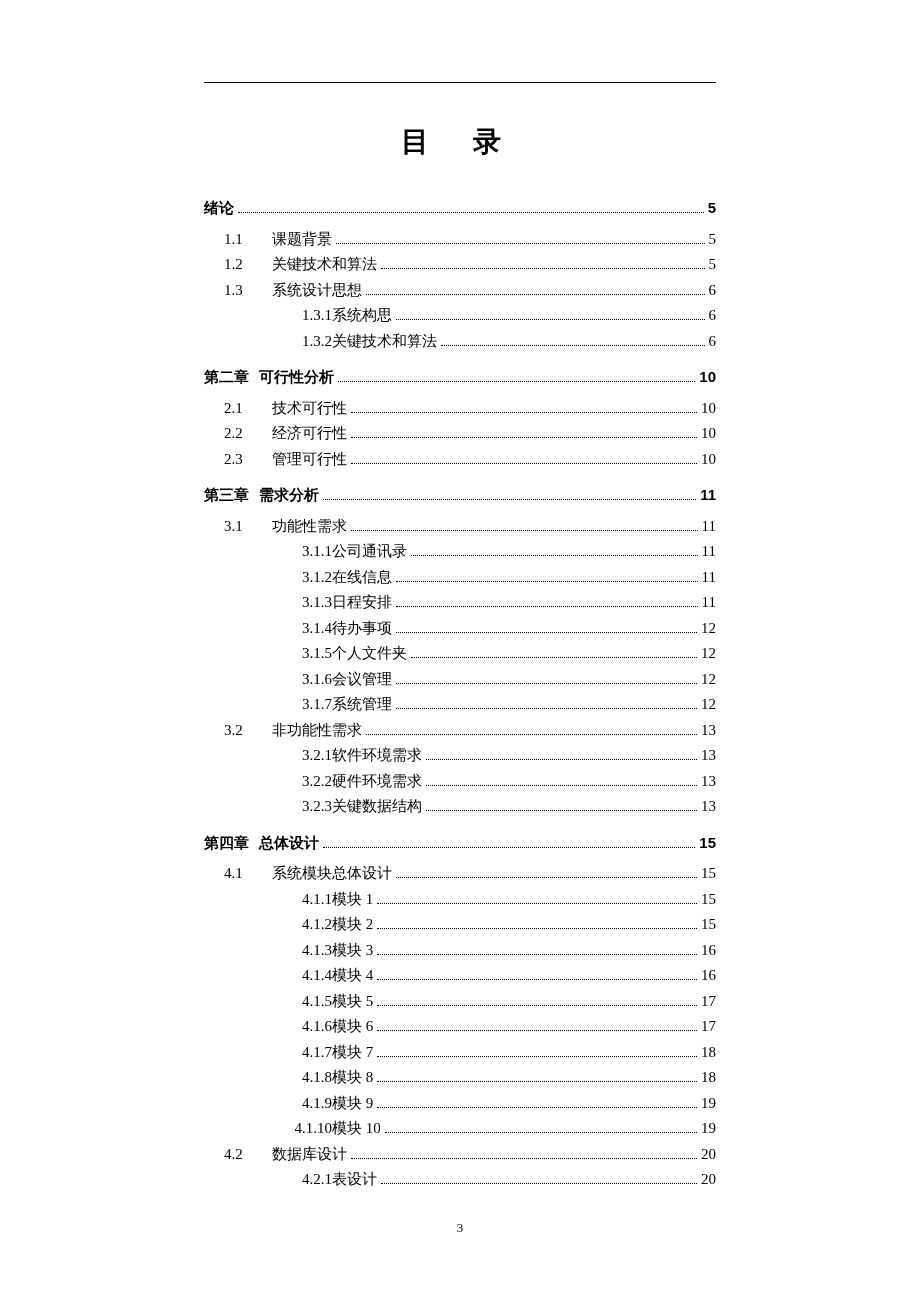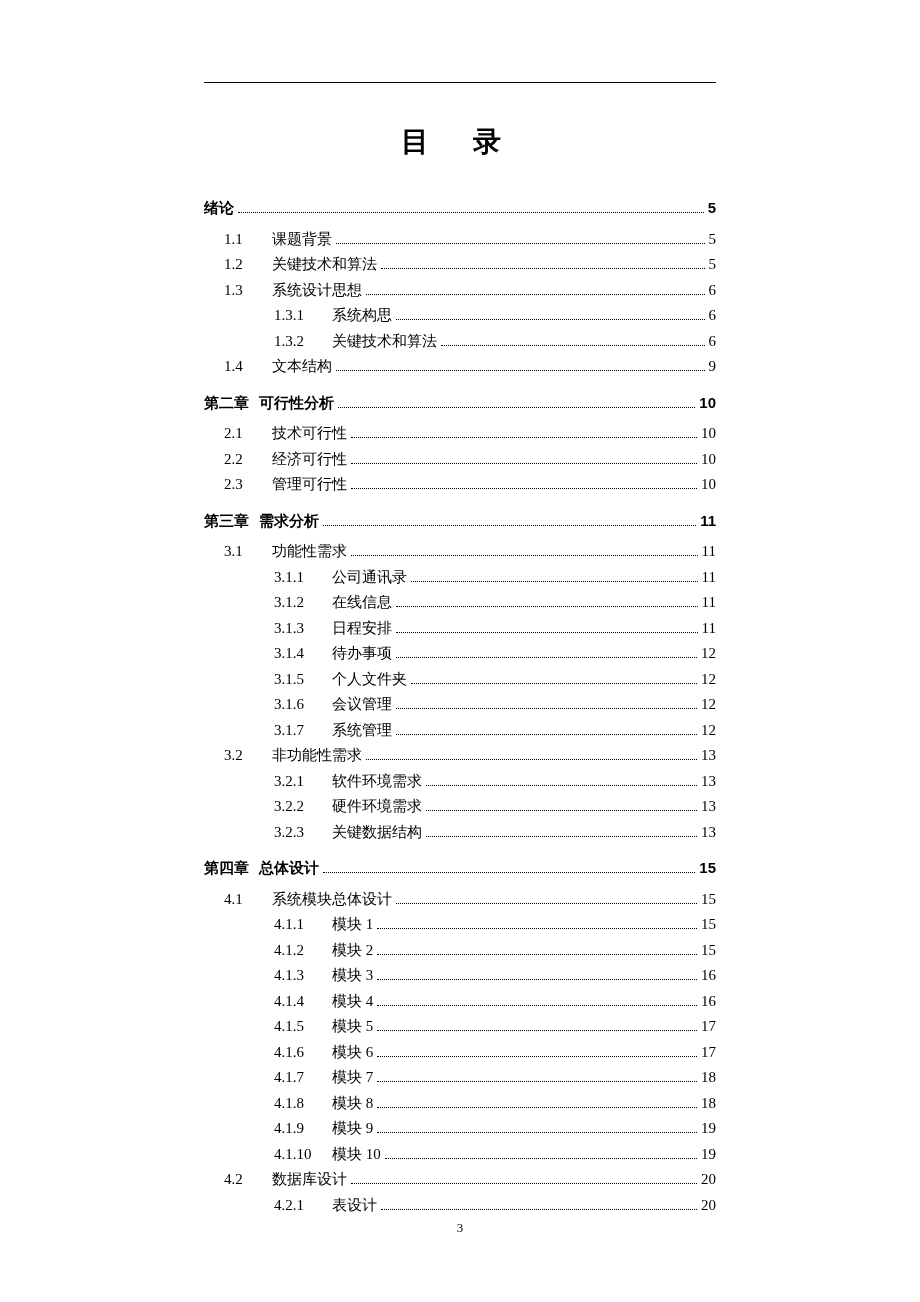--- a/index.html
+++ b/index.html
@@ -34,21 +34,21 @@
     line-height: 1.7;
   }
   .toc-row {
     display: flex;
     align-items: baseline;
     white-space: nowrap;
     margin-bottom: 0px;
   }
   .toc-row.l0 { padding-left: 0; font-weight: bold; font-family: "SimHei","黑体",sans-serif; margin-top:10px; margin-bottom:6px;justify-content:space-between; }
   .toc-row.l1 { padding-left: 20px; }
-  .toc-row.l2 { padding-left: 70px; }
+  .toc-row.l2 { padding-left: 70px; text-align: right; }
   .num {
     display: inline-block;
     min-width: 48px;
   }
   .num.wide {
     min-width: 58px;
   }
   .label {
     white-space: nowrap;
   }
@@ -107,26 +107,20 @@
         <span class="label">系统构思</span>
         <span class="leader"></span>
         <span class="pg">6</span>
       </div>
       <div class="toc-row l2">
         <span class="num wide">1.3.2</span>
         <span class="label">关键技术和算法</span>
         <span class="leader"></span>
         <span class="pg">6</span>
       </div>
-      <div class="toc-row l1">
-        <span class="num">1.4</span>
-        <span class="label">文本结构</span>
-        <span class="leader"></span>
-        <span class="pg">9</span>
-      </div>
       <div class="toc-row l0">
         <span class="num">第二章</span>
         <span class="label">可行性分析</span>
         <span class="leader"></span>
         <span class="pg">10</span>
       </div>
       <div class="toc-row l1">
         <span class="num">2.1</span>
         <span class="label">技术可行性</span>
         <span class="leader"></span>

